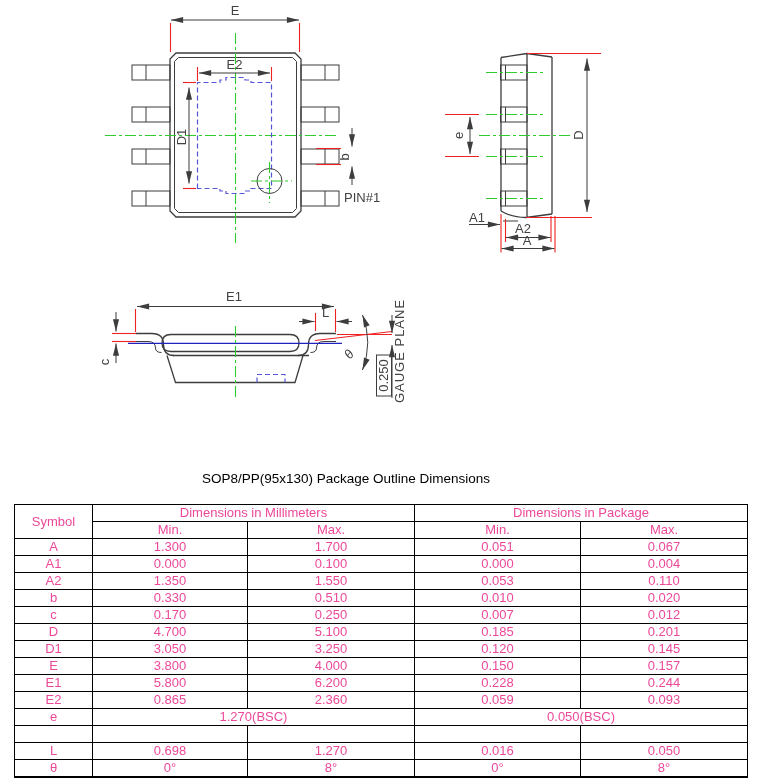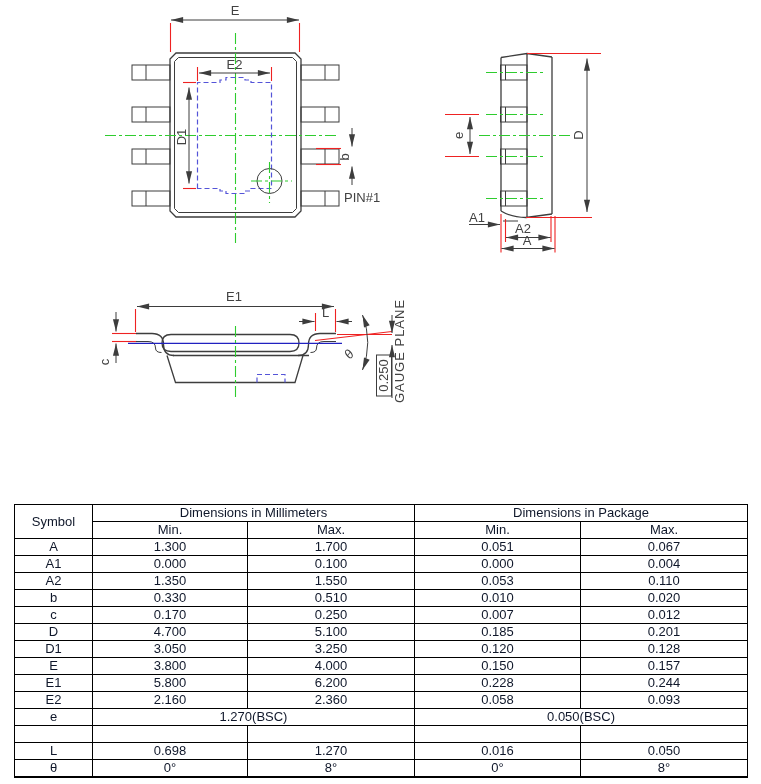--- a/index.html
+++ b/index.html
@@ -10,21 +10,21 @@
   .lnt{stroke:#3d3d3d;stroke-width:1;fill:none;}
   .dim{stroke:#3d3d3d;stroke-width:1;fill:none;}
   .red{stroke:#ee2222;stroke-width:1.1;fill:none;}
   .grn{stroke:#2ecc2e;stroke-width:1.1;fill:none;stroke-dasharray:11,3,3,3;}
   .blu{stroke:#5454d8;stroke-width:1.2;fill:none;stroke-dasharray:5,3;}
   .gauge{stroke:#2121c0;stroke-width:1.2;fill:none;}
   .drawing text{font-family:"Liberation Sans",sans-serif;font-size:13px;fill:#424242;}
   .page-title{position:absolute;top:471px;left:0;width:692px;text-align:center;
               font-size:13.5px;color:#000;}
   .dim-table{position:absolute;left:14px;top:504px;width:733px;border-collapse:collapse;
-             table-layout:fixed;font-size:13px;color:#0f172a;}
+             table-layout:fixed;font-size:13px;color:#ec4899;}
   .dim-table td{border:1px solid #000;text-align:center;vertical-align:middle;
                 padding:0;height:16px;line-height:16px;overflow:hidden;}
   .dim-table tr.last td{border-bottom-width:2px;}
 </style>
 </head>
 <body>
 
 <div class="page">
 
   <svg class="drawing" width="761" height="462" viewBox="0 0 761 462">
@@ -175,20 +175,21 @@
       <path class="dim" d="M362.5,315 Q373,342.5 362.5,370" marker-start="url(#arr)" marker-end="url(#arr)"></path>
       <text transform="translate(352.5,357) rotate(-52)" text-anchor="middle" font-style="italic">θ</text>
       <line class="dim" x1="392" y1="315" x2="392" y2="333" marker-end="url(#arr)"></line>
       <line class="dim" x1="392" y1="398" x2="392" y2="345" marker-end="url(#arr)"></line>
       <rect class="lnt" x="376.5" y="355" width="15" height="41"></rect>
       <text transform="translate(387.5,375.5) rotate(-90)" text-anchor="middle" font-size="12">0.250</text>
       <text transform="translate(404,351) rotate(-90)" text-anchor="middle" font-size="12.5" letter-spacing="1">GAUGE PLANE</text>
     </g>
   </svg>
 
+  <div class="page-title">SOP8/PP(95x130) Package Outline Dimensions</div>
 
   <table class="dim-table">
     <colgroup>
       <col style="width:78px">
         <col style="width:155px">
         <col style="width:167px">
       <col style="width:166px">
         <col style="width:167px">
     </colgroup>
     <tbody>
@@ -243,41 +244,41 @@
         <td>4.700</td>
         <td>5.100</td>
         <td>0.185</td>
         <td>0.201</td>
       </tr>
       <tr>
         <td>D1</td>
         <td>3.050</td>
         <td>3.250</td>
         <td>0.120</td>
-        <td>0.128</td>
+        <td>0.145</td>
       </tr>
       <tr>
         <td>E</td>
         <td>3.800</td>
         <td>4.000</td>
         <td>0.150</td>
         <td>0.157</td>
       </tr>
       <tr>
         <td>E1</td>
         <td>5.800</td>
         <td>6.200</td>
         <td>0.228</td>
         <td>0.244</td>
       </tr>
       <tr>
         <td>E2</td>
-        <td>2.160</td>
+        <td>0.865</td>
         <td>2.360</td>
-        <td>0.058</td>
+        <td>0.059</td>
         <td>0.093</td>
       </tr>
       <tr>
         <td>e</td>
         <td colspan="2">1.270(BSC)</td>
         <td colspan="2">0.050(BSC)</td>
       </tr>
       <tr>
         <td></td>
         <td></td>

